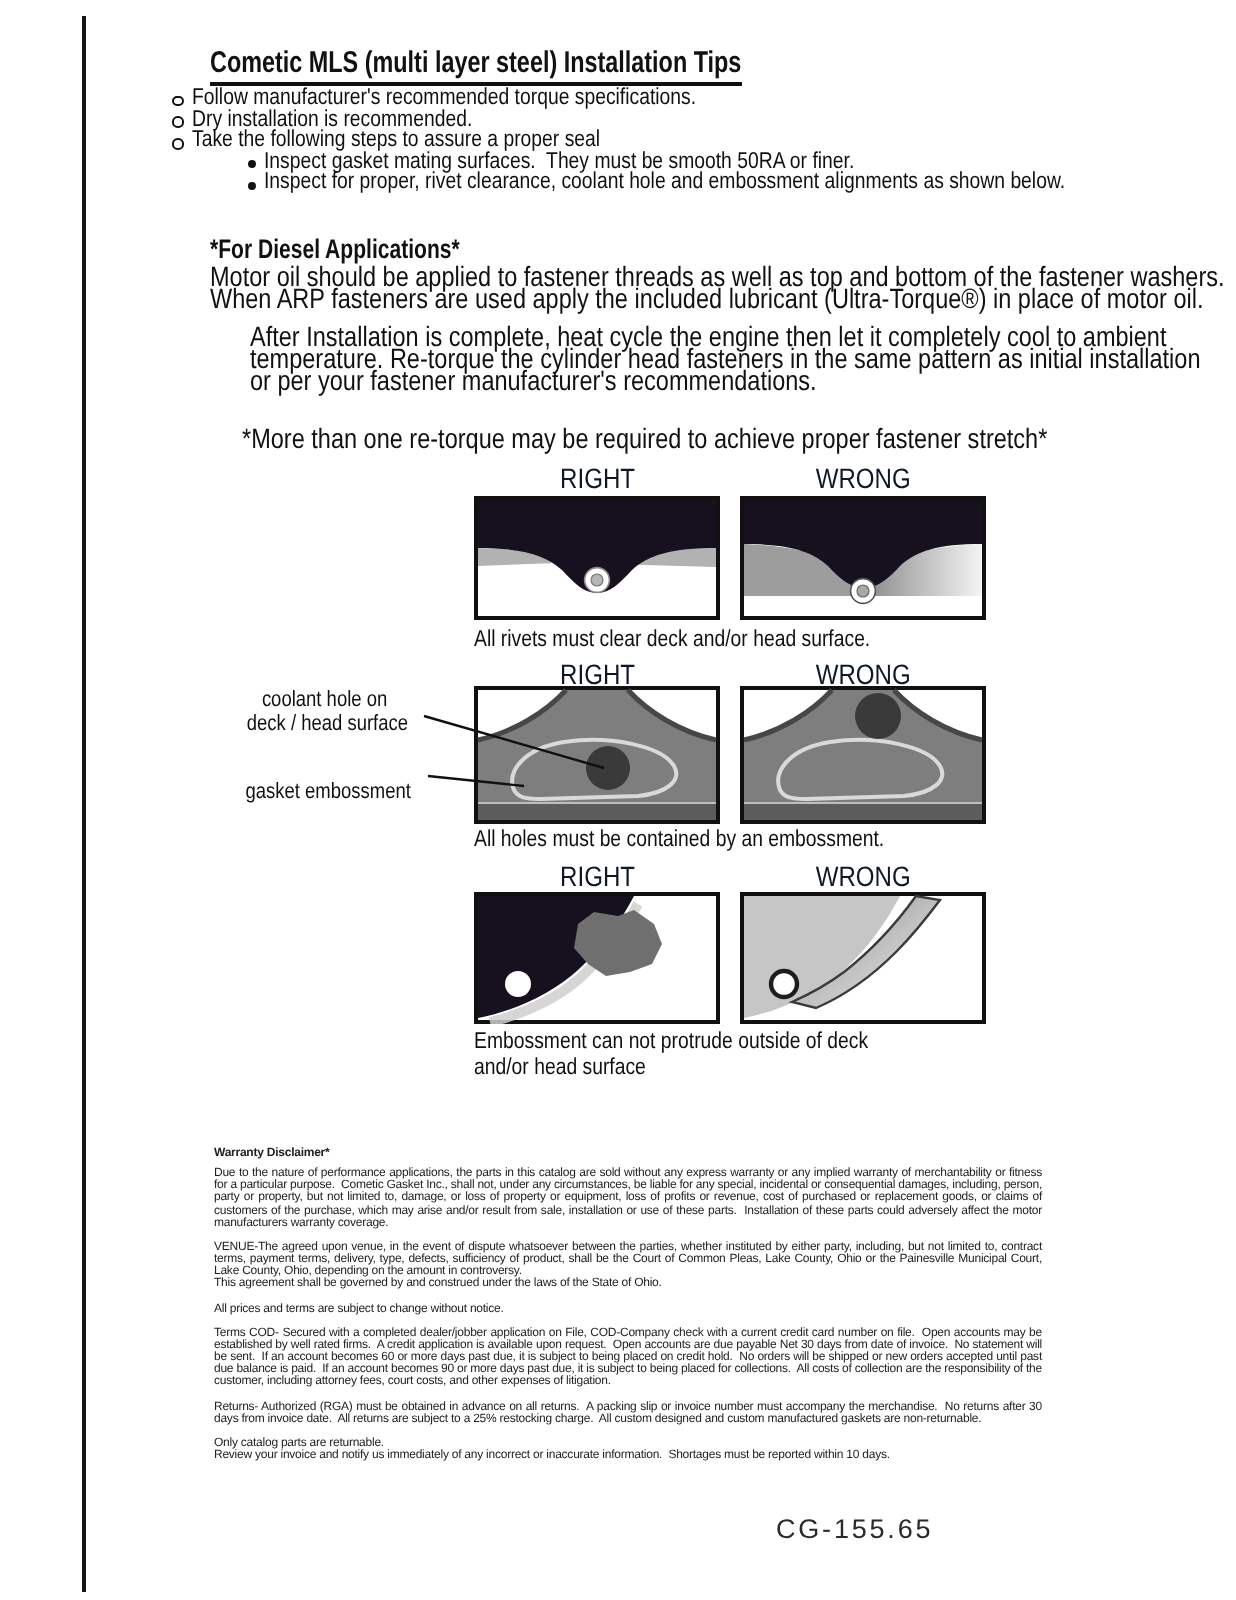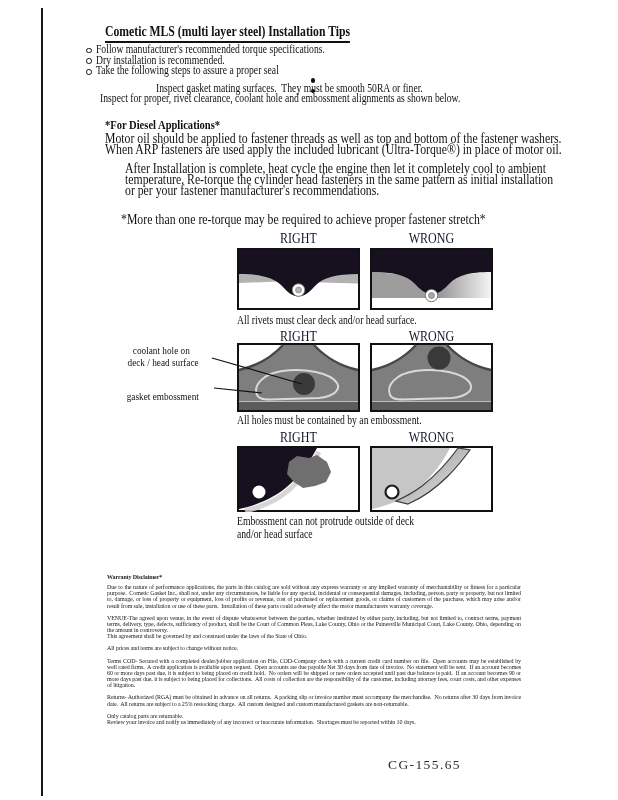--- a/index.html
+++ b/index.html
@@ -1,28 +1,28 @@
 <!DOCTYPE html>
 <html><head>
 <meta charset="utf-8">
 <style>
   html,body{margin:0;padding:0;background:#ffffff;}
   .page{position:relative;width:618px;height:800px;background:#ffffff;overflow:hidden;
-        font-family:Liberation Serif, serif;color:#111;border-radius:18px;}
+        font-family:Liberation Sans, sans-serif;color:#111;border-radius:18px;}
   .edge-rule{position:absolute;left:41px;top:8px;width:2px;height:788px;background:#161616;}
   .cond{transform:scaleX(0.84);transform-origin:0 0;display:inline-block;white-space:pre;}
   .condc{transform:scaleX(0.86);transform-origin:50% 50%;display:inline-block;white-space:pre;}
   .condr{transform:scaleX(0.84);transform-origin:100% 0;display:inline-block;white-space:pre;}
 
   .title{position:absolute;left:105px;top:23px;font-size:15px;font-weight:bold;
          border-bottom:2px solid #111;padding-bottom:1px;transform:scaleX(0.78);
          transform-origin:0 0;white-space:pre;}
   .bullets{position:absolute;left:86px;top:44px;}
   .brow{display:flex;align-items:center;height:10.6px;font-size:11.5px;line-height:10.6px;}
-  .brow.sub{margin-left:14px;flex-direction:column;}
+  .brow.sub{margin-left:38px;}
   .omark{flex:0 0 auto;width:3.6px;height:3.6px;border:1.1px solid #111;border-radius:50%;
          margin:2.6px 4px 0 0;}
   .fmark{flex:0 0 auto;width:4.2px;height:4.2px;background:#111;border-radius:50%;
          margin:2.6px 3.5px 0 0;}
   .dheading{position:absolute;left:105px;top:117px;font-size:13.5px;font-weight:bold;
             transform:scaleX(0.78);transform-origin:0 0;white-space:pre;}
   .para{position:absolute;left:105px;font-size:14px;line-height:11.2px;}
   .pline{height:11.2px;}
 
   .dlabel{position:absolute;width:123px;text-align:center;font-size:14px;color:#0f172a;}

